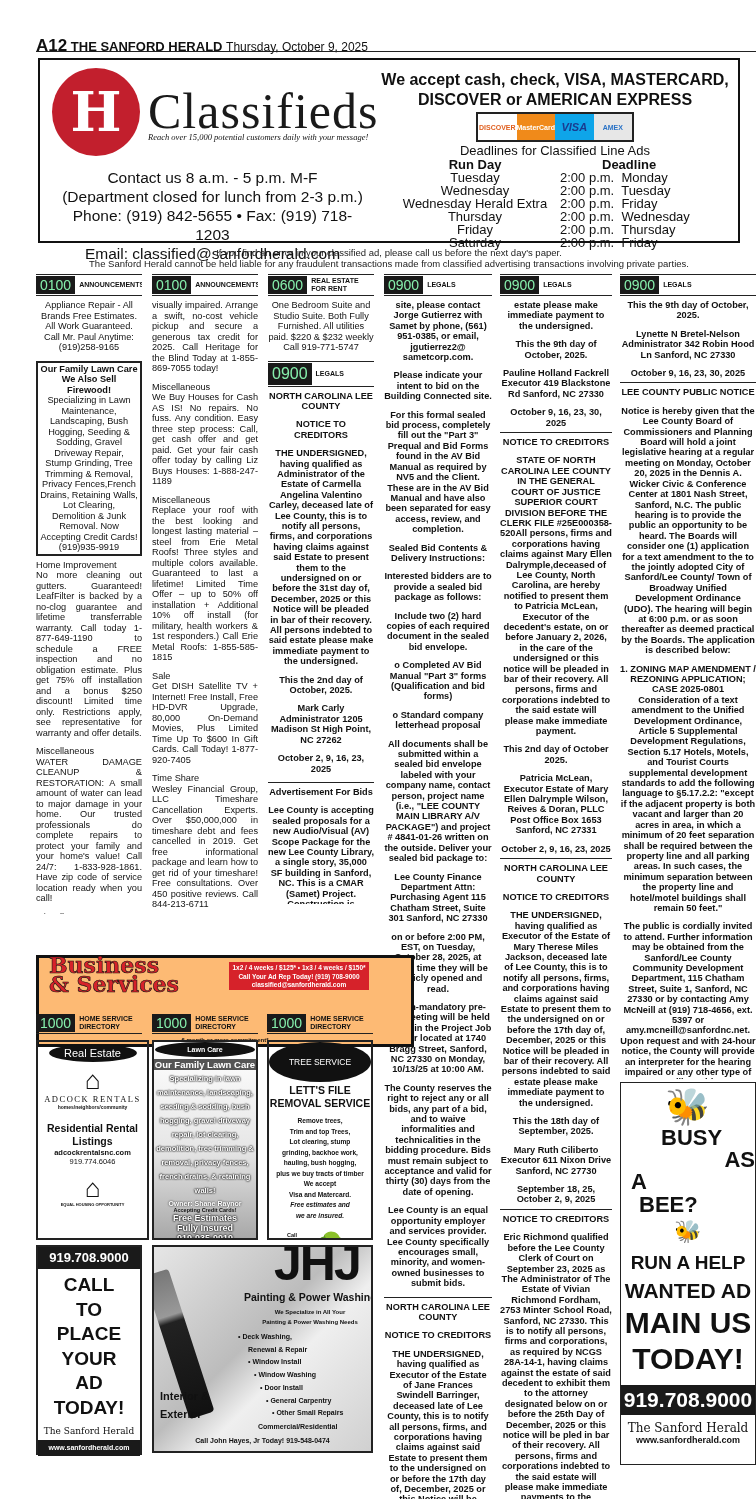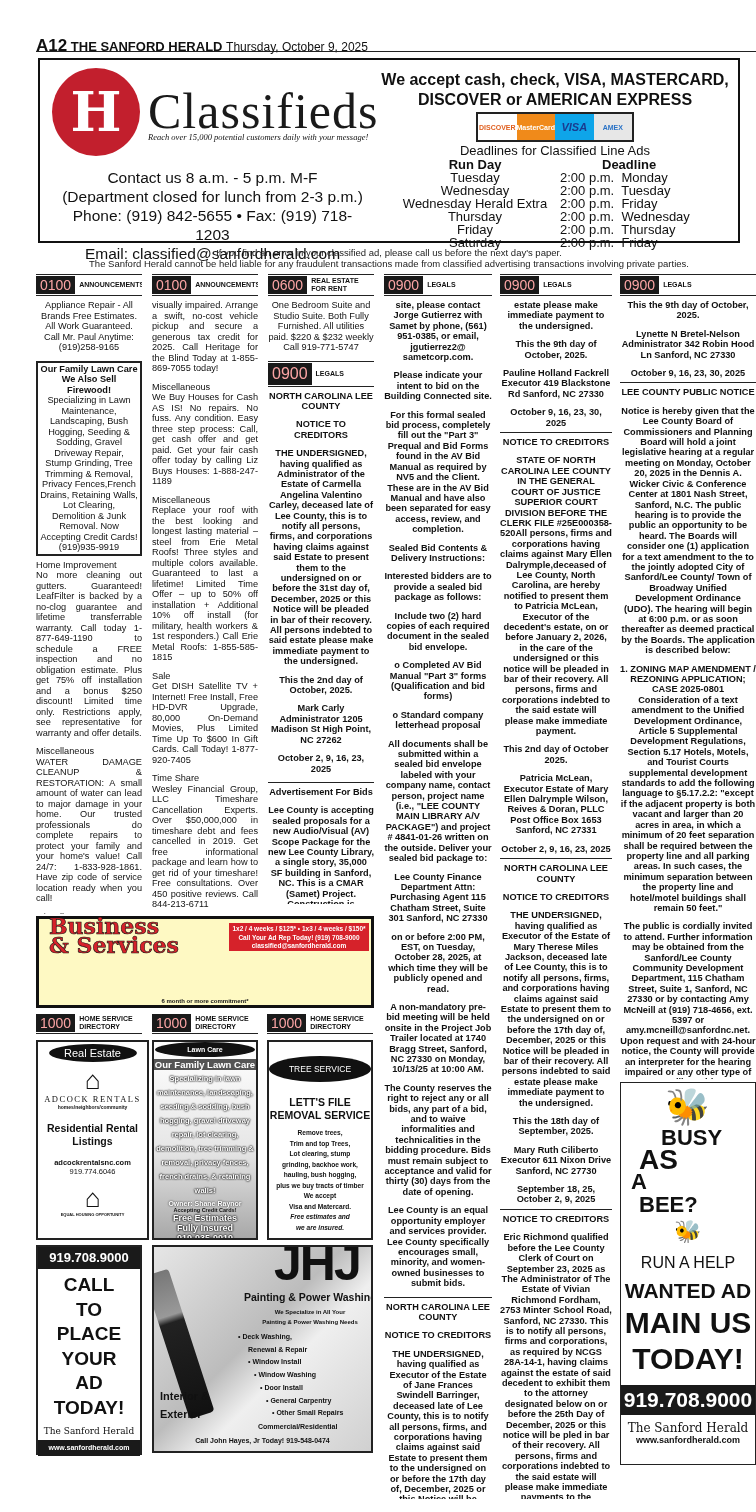--- a/index.html
+++ b/index.html
@@ -19,31 +19,31 @@
 .cards{display:flex;justify-content:center;gap:0;margin:2px auto 0;width:158px;height:30px;border:2px solid #222;background:#222}
 .card{flex:1;display:flex;align-items:center;justify-content:center;font-size:7px;font-weight:bold}
 .card.d{background:#fff;color:#e06020}.card.m{background:#f08a1a;color:#fff}.card.v{background:#0ea5e9;color:#1a3b8f;font-size:11px;font-style:italic}.card.a{background:#e7e7e7;color:#2b73c6}
 .dl-title{font-size:13px;margin-top:1px}
 .dl{display:grid;grid-template-columns:170px 160px;margin:0 auto;width:330px;font-size:13px;line-height:13px;text-align:left}
 .dl .rd{text-align:center}
 .dl .hd{font-weight:bold}
 .note{left:38px;top:247px;width:702px;text-align:center;font-size:9.5px;line-height:11px;color:#222}
 .col{position:absolute;top:274px;overflow:hidden}
 .sechead{display:flex;align-items:center;border-top:1px solid #222;border-bottom:1px solid #222;height:22px;margin-bottom:4px}
-.sechead .num{background:#1a1a1a;color:#fca5a5;font-size:14px;padding:1px 4px;height:18px;display:flex;align-items:center}
+.sechead .num{background:#1a1a1a;color:#86efac;font-size:14px;padding:1px 4px;height:18px;display:flex;align-items:center}
 .sechead .lbl{font-size:7px;font-weight:bold;margin-left:4px;line-height:8px}
 .txt{font-size:9.2px;line-height:10.5px;text-align:justify}
 .ctr{text-align:center}
 .b{font-weight:bold}
 .p{margin-bottom:8px}
 .boxed{border:2px solid #222;padding:1px 2px;text-align:center;margin:4px 0}
 .rule{height:1px;background:#222;margin:4px 0}
 .legal{font-size:9.2px;line-height:10.4px;font-weight:bold;text-align:center}
 .legal .p{margin-bottom:8px}
-.dir{left:36px;top:916px;width:338px;height:92px;background:#fef9c3;border:3px solid #111}
+.dir{left:36px;top:955px;width:378px;height:92px;background:#fdba74;border:3px solid #111}
 .dir .biz{position:absolute;left:10px;top:-2px;font-family:"DejaVu Serif",serif;font-weight:900;font-size:22px;line-height:19px;color:#d6222a;-webkit-text-stroke:0.6px #111}
 .dir .big{position:absolute;left:14px;top:28px;font-size:56px;line-height:50px;color:#d6222a;-webkit-text-stroke:1px #111;letter-spacing:-1px}
 .dir .rate{position:absolute;left:190px;top:4px;width:140px;height:28px;background:#d6222a;color:#fff;font-size:6.5px;font-weight:bold;text-align:center;line-height:8.5px;padding-top:2px}
 .dir .commit{position:absolute;left:0;right:0;bottom:1px;text-align:center;font-size:6px;font-weight:bold}
 .adbox{position:absolute;border:2px solid #222;overflow:hidden}
 .pill{background:#111;color:#fff;border-radius:50%;text-align:center}
 .jhj{left:152px;top:1245px;width:221px;height:208px;background:linear-gradient(135deg,#e6e6e6 0%,#bcbcbc 45%,#efefef 60%,#d0d0d0 100%)}
 .bee{left:613px;top:1078px;width:145px;height:387px;border:1px solid #222;border-top:none;text-align:center}
 .skyline-ad{left:36px;top:1245px;width:106px;height:210px;border:2px solid #222;text-align:center}
 </style>
@@ -261,25 +261,25 @@
     <div class="p">Notice is hereby given that the Lee County Board of Commissioners and Planning Board will hold a joint legislative hearing at a regular meeting on Monday, October 20, 2025 in the Dennis A. Wicker Civic &amp; Conference Center at 1801 Nash Street, Sanford, N.C. The public hearing is to provide the public an opportunity to be heard. The Boards will consider one (1) application for a text amendment to the to the jointly adopted City of Sanford/Lee County/ Town of Broadway Unified Development Ordinance (UDO). The hearing will begin at 6:00 p.m. or as soon thereafter as deemed practical by the Boards. The application is described below:</div>
     <div class="p">1. ZONING MAP AMENDMENT / REZONING APPLICATION; CASE 2025-0801 Consideration of a text amendment to the Unified Development Ordinance, Article 5 Supplemental Development Regulations, Section 5.17 Hotels, Motels, and Tourist Courts supplemental development standards to add the following language to §5.17.2.2: "except if the adjacent property is both vacant and larger than 20 acres in area, in which a minimum of 20 feet separation shall be required between the property line and all parking areas. In such cases, the minimum separation between the property line and hotel/motel buildings shall remain 50 feet."</div>
     <div class="p">The public is cordially invited to attend. Further information may be obtained from the Sanford/Lee County Community Development Department, 115 Chatham Street, Suite 1, Sanford, NC 27330 or by contacting Amy McNeill at (919) 718-4656, ext. 5397 or amy.mcneill@sanfordnc.net. Upon request and with 24-hour notice, the County will provide an interpreter for the hearing impaired or any other type of auxiliary aid.</div>
 
   </div>
 </div>
 
 <div class="abs bee" style="left:620px;top:1082px;width:136px;height:383px;border:1px solid #222">
   <div style="font-size:36px;line-height:40px;margin-top:4px">🐝</div>
   <div style="font-weight:900;font-size:22px;line-height:22px;text-align:left;padding-left:40px">BUSY</div>
-  <div style="font-weight:900;font-size:28px;line-height:22px;text-align:left;padding-left:18px">AS</div>
+  <div style="font-weight:900;font-size:22px;line-height:22px;text-align:right;padding-left:18px">AS</div>
   <div style="font-weight:900;font-size:22px;line-height:22px;text-align:left;padding-left:10px">A</div>
   <div style="font-weight:900;font-size:22px;line-height:24px;text-align:left;padding-left:18px">BEE?</div>
   <div style="font-size:22px;line-height:22px;margin-top:4px">🐝</div>
-  <div style="font-weight:normal;font-size:16px;line-height:28px;margin-top:6px">RUN A HELP</div>
+  <div style="font-weight:bold;font-size:19px;line-height:28px;margin-top:6px">RUN A HELP</div>
   <div style="font-weight:bold;font-size:21px;line-height:28px">WANTED AD</div>
   <div style="font-weight:900;font-size:30px;line-height:36px">MAIN US</div>
   <div style="font-weight:900;font-size:30px;line-height:36px">TODAY!</div>
   <div style="background:#1a1a1a;color:#fff;font-weight:bold;font-size:21px;line-height:30px;margin-top:8px">919.708.9000</div>
   <div style="font-family:'DejaVu Serif',serif;font-size:12px;margin-top:6px">The Sanford Herald</div>
   <div style="font-size:9px;font-weight:bold">www.sanfordherald.com</div>
 </div>
 
 <div class="abs dir">
   <div class="biz">
@@ -312,40 +312,40 @@
       <span class="lbl">HOME SERVICE DIRECTORY</span>
     </div>
   </div>
 
 <div class="adbox" style="left:36px;top:1040px;width:113px;height:200px;text-align:center">
   <div class="pill" style="width:88px;margin:2px auto 0;font-size:11px;line-height:12px;padding:3px 0">Real Estate</div>
   <div style="font-size:26px;line-height:28px;margin-top:4px">⌂</div>
   <div style="font-family:'Liberation Serif',serif;font-size:8.5px;letter-spacing:1.5px">ADCOCK RENTALS</div>
   <div style="font-size:5px;font-weight:bold">homes/neighbors/community</div>
   <div style="font-weight:bold;font-size:10.5px;line-height:13px;margin-top:12px">Residential Rental Listings</div>
-  <div style="font-weight:bold;font-size:7.5px;margin-top:10px">adcockrentalsnc.com</div>
+  <div style="font-weight:bold;font-size:7.5px;">adcockrentalsnc.com</div>
   <div style="font-weight:normal;font-size:7.5px">919.774.6046</div>
   <div style="font-size:26px;line-height:28px;margin-top:8px">⌂</div>
   <div style="font-size:4px;font-weight:bold">EQUAL HOUSING OPPORTUNITY</div>
 </div>
 
 <div class="adbox" style="left:152px;top:1040px;width:106px;height:200px;text-align:center;background:linear-gradient(#fff 0%,#e6e6e6 55%,#a8a8a8 100%)">
   <div class="pill" style="width:100px;margin:0 auto;font-size:7px;font-weight:bold;padding:4px 0">Lawn Care</div>
   <div style="font-weight:bold;font-size:9.5px;color:#fff;background:#555;margin-top:2px">Our Family Lawn Care</div>
   <div style="font-weight:bold;font-size:7.5px;line-height:14px;color:#fff;text-shadow:0 0 2px #000,0 0 2px #000;padding:2px">Specializing in lawn maintenance, landscaping, seeding &amp; sodding, bush hogging, gravel driveway repair, lot clearing, demolition, tree trimming &amp; removal, privacy fences, french drains, &amp; retaining walls!</div>
   <div style="font-weight:bold;font-size:7px;color:#fff;text-shadow:0 0 2px #000">Owner: Shane Raynor</div>
   <div style="font-weight:bold;font-size:5.5px">Accepting Credit Cards!</div>
   <div style="font-weight:bold;font-size:9px;line-height:10px;color:#fff;text-shadow:0 0 2px #000,0 0 2px #000">Free Estimates</div>
   <div style="font-weight:bold;font-size:9px;line-height:10px;color:#fff;text-shadow:0 0 2px #000,0 0 2px #000">Fully Insured</div>
   <div style="font-weight:bold;font-size:9px;line-height:10px;color:#fff;text-shadow:0 0 2px #000,0 0 2px #000">919-935-9919</div>
 
 </div>
 
 <div class="adbox" style="left:267px;top:1040px;width:106px;height:200px;text-align:center">
-  <div class="pill" style="width:102px;margin:14px auto;font-size:8.5px;padding:8px 0">TREE SERVICE</div>
+  <div class="pill" style="width:102px;margin:0 auto;font-size:8.5px;padding:15px 0">TREE SERVICE</div>
   <div style="font-weight:bold;font-size:10.5px;line-height:13px;margin-top:2px">LETT'S FILE REMOVAL SERVICE</div>
   <div style="font-weight:bold;font-size:6.6px;line-height:10.5px;margin-top:6px">
     <div>Remove trees,</div>
     <div>Trim and top Trees,</div>
     <div>Lot clearing, stump</div>
     <div>grinding, backhoe work,</div>
     <div>hauling,  bush hogging,</div>
     <div>plus we buy tracts of timber</div>
     <div>We accept</div>
     <div>Visa and Matercard.</div>

